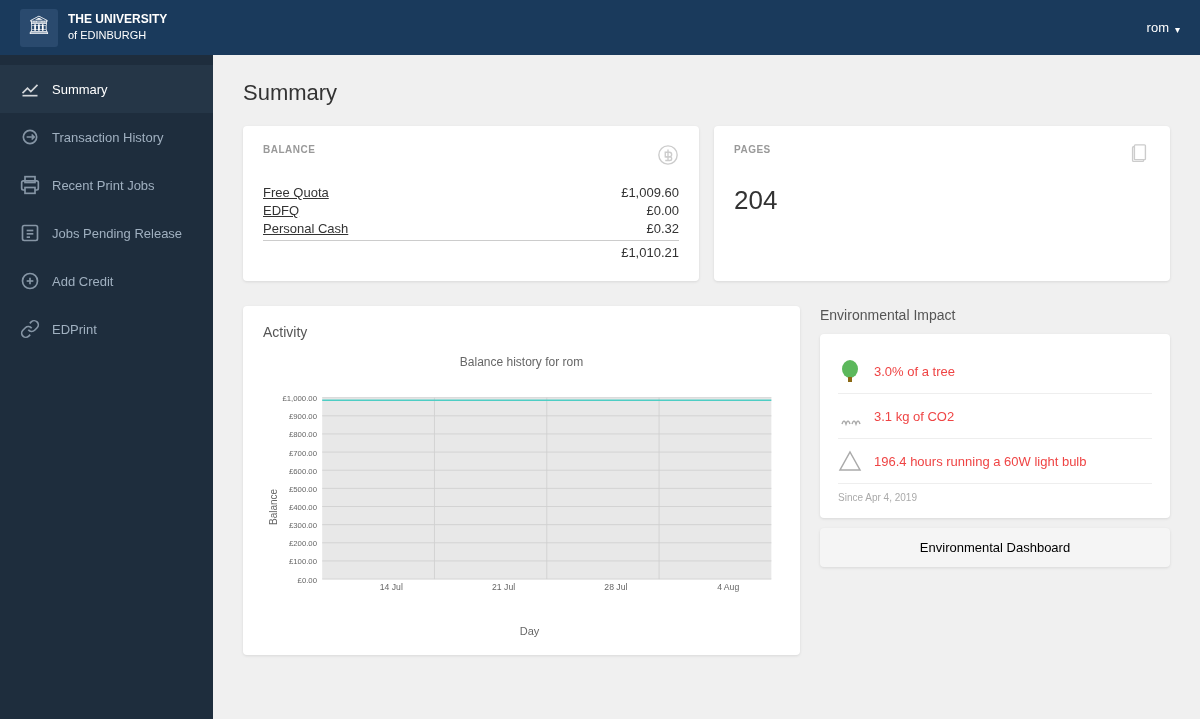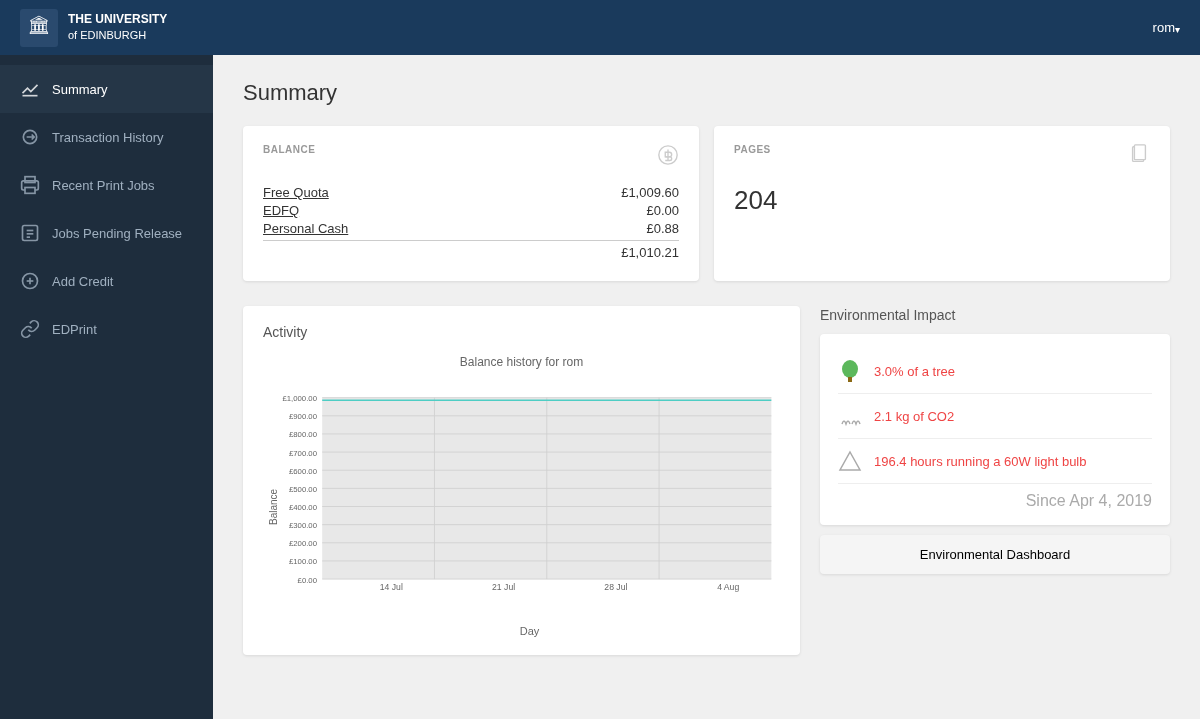--- a/index.html
+++ b/index.html
@@ -28,21 +28,21 @@
       color: white;
       font-size: 11px;
       line-height: 1.4;
     }
     .logo-text .uni-name { font-weight: bold; font-size: 12px; }
     .user-menu {
       color: white;
       font-size: 13px;
       display: flex;
       align-items: flex-end;
-      gap: 0;
+      gap: 6px;
       cursor: pointer;
     }
     .chevron-down { font-size: 10px; }
 
     
     .main-layout {
       display: flex;
       flex: 1;
       overflow: hidden;
     }
@@ -152,22 +152,22 @@
       align-items: center;
       gap: 12px;
       padding: 10px 0;
       border-bottom: 1px solid #eee;
       font-size: 13px;
       color: #ef4444;
     }
     .env-item:last-of-type { border-bottom: none; }
     .env-icon { width: 24px; height: 24px; flex-shrink: 0; }
     .env-since {
-      text-align: right;
-      font-size: 16px;
+      text-align: left;
+      font-size: 10px;
       color: #aaa;
       padding-top: 8px;
     }
     .env-dashboard-btn {
       background: #f5f5f5;
       border: none;
       border-radius: 4px;
       padding: 12px;
       width: 100%;
       text-align: center;
@@ -304,21 +304,21 @@
           <div class="balance-row">
             <span class="balance-label">Free Quota</span>
             <span>£1,009.60</span>
           </div>
           <div class="balance-row">
             <span class="balance-label">EDFQ</span>
             <span>£0.00</span>
           </div>
           <div class="balance-row">
             <span class="balance-label">Personal Cash</span>
-            <span>£0.88</span>
+            <span>£0.32</span>
           </div>
           <div class="balance-row total">
             <span></span>
             <span>£1,010.21</span>
           </div>
         </div>
       </div>
 
 
       <div class="card">
@@ -402,21 +402,21 @@
             </span>
             <span>3.0% of a tree</span>
           </div>
           <div class="env-item">
             <span class="env-icon">
               <svg width="24" height="24" viewBox="0 0 24 24" fill="none" stroke="#aaa" stroke-width="1.5">
                 <path d="M4 20 Q6 14 8 20 Q10 14 12 20"></path>
                 <path d="M14 20 Q16 14 18 20 Q20 14 22 20"></path>
               </svg>
             </span>
-            <span>2.1 kg of CO2</span>
+            <span>3.1 kg of CO2</span>
           </div>
           <div class="env-item">
             <span class="env-icon">
               <svg width="24" height="24" viewBox="0 0 24 24" fill="none" stroke="#aaa" stroke-width="1.5">
                 <polygon points="12,3 22,21 2,21"></polygon>
               </svg>
             </span>
             <span>196.4 hours running a 60W light bulb</span>
           </div>
           <div class="env-since">Since Apr 4, 2019</div>

